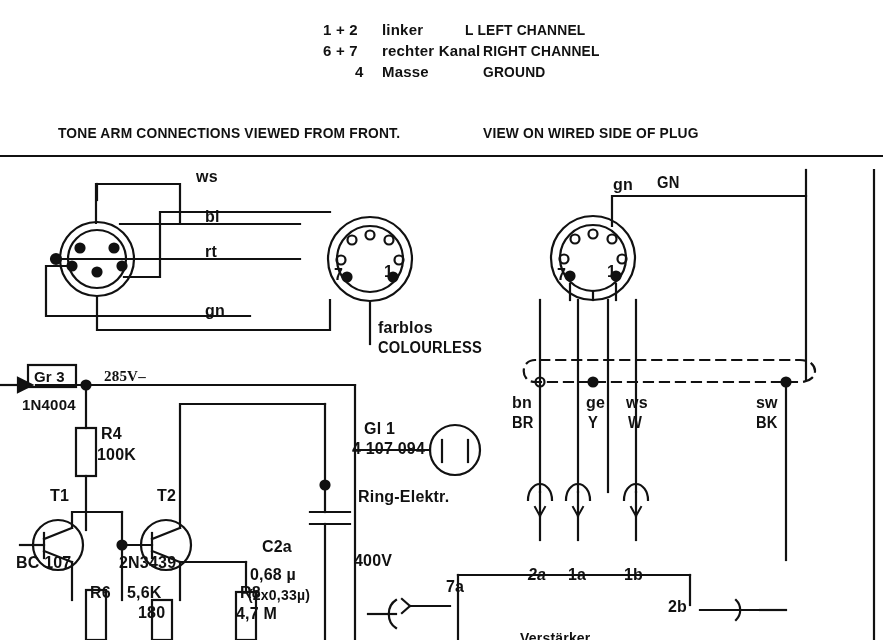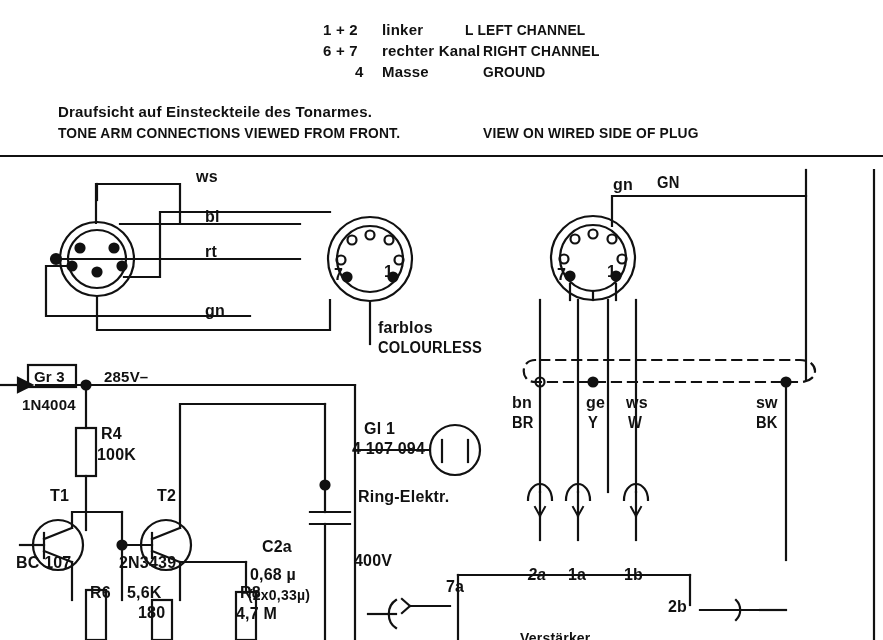--- a/index.html
+++ b/index.html
@@ -162,21 +162,20 @@
   <div class="lbl b t15 cond" style="left:465px;top:21px;">L LEFT CHANNEL</div>
 
   <div class="lbl b t15" style="left:323px;top:42px;">6 + 7</div>
   <div class="lbl b t15" style="left:382px;top:42px;">rechter Kanal</div>
   <div class="lbl b t15 cond" style="left:483px;top:42px;">RIGHT CHANNEL</div>
 
   <div class="lbl b t15" style="left:355px;top:63px;">4</div>
   <div class="lbl b t15" style="left:382px;top:63px;">Masse</div>
   <div class="lbl b t15 cond" style="left:483px;top:63px;">GROUND</div>
 
-  <div class="lbl b t15" style="left:58px;top:103px;">Draufsicht auf Einsteckteile des Tonarmes.</div>
   <div class="lbl b t15 cond" style="left:58px;top:124px;">TONE ARM CONNECTIONS VIEWED FROM FRONT.</div>
   <div class="lbl b t15 cond" style="left:483px;top:124px;">VIEW ON WIRED SIDE OF PLUG</div>
 
   <div class="lbl b t16" style="left:196px;top:168px;">ws</div>
   <div class="lbl b t16" style="left:205px;top:208px;">bl</div>
   <div class="lbl b t16" style="left:205px;top:243px;">rt</div>
   <div class="lbl b t16" style="left:205px;top:302px;">gn</div>
   <div class="lbl b t16" style="left:378px;top:319px;">farblos</div>
   <div class="lbl b t16 cond" style="left:378px;top:339px;">COLOURLESS</div>
   <div class="lbl b t16" style="left:334px;top:266px;">7</div>
@@ -196,21 +195,21 @@
   <div class="lbl b t16" style="left:756px;top:394px;">sw</div>
   <div class="lbl b t16 cond" style="left:756px;top:414px;">BK</div>
 
   <div class="lbl b t16" style="left:528px;top:566px;font-style:italic;">2a</div>
   <div class="lbl b t16" style="left:568px;top:566px;">1a</div>
   <div class="lbl b t16" style="left:624px;top:566px;">1b</div>
   <div class="lbl b t16" style="left:668px;top:598px;">2b</div>
   <div class="lbl b t14" style="left:520px;top:630px;">Verstärker</div>
 
   <div class="lbl b t15" style="left:34px;top:368px;">Gr 3</div>
-  <div class="lbl b t15" style="left:104px;top:368px;">285V–</div>
+  <div class="lbl b t15" style="left:104px;top:368px;font-family:Liberation Serif, serif;">285V–</div>
   <div class="lbl b t15" style="left:22px;top:396px;">1N4004</div>
   <div class="lbl b t16" style="left:101px;top:425px;">R4</div>
   <div class="lbl b t16" style="left:97px;top:446px;">100K</div>
   <div class="lbl b t16" style="left:50px;top:487px;">T1</div>
   <div class="lbl b t16" style="left:16px;top:554px;text-align:center;">BC 107</div>
   <div class="lbl b t16" style="left:157px;top:487px;">T2</div>
   <div class="lbl b t16" style="left:119px;top:554px;">2N3439</div>
   <div class="lbl b t16" style="left:90px;top:584px;">R6</div>
   <div class="lbl b t16" style="left:127px;top:584px;">5,6K</div>
   <div class="lbl b t16" style="left:138px;top:604px;">180</div>

